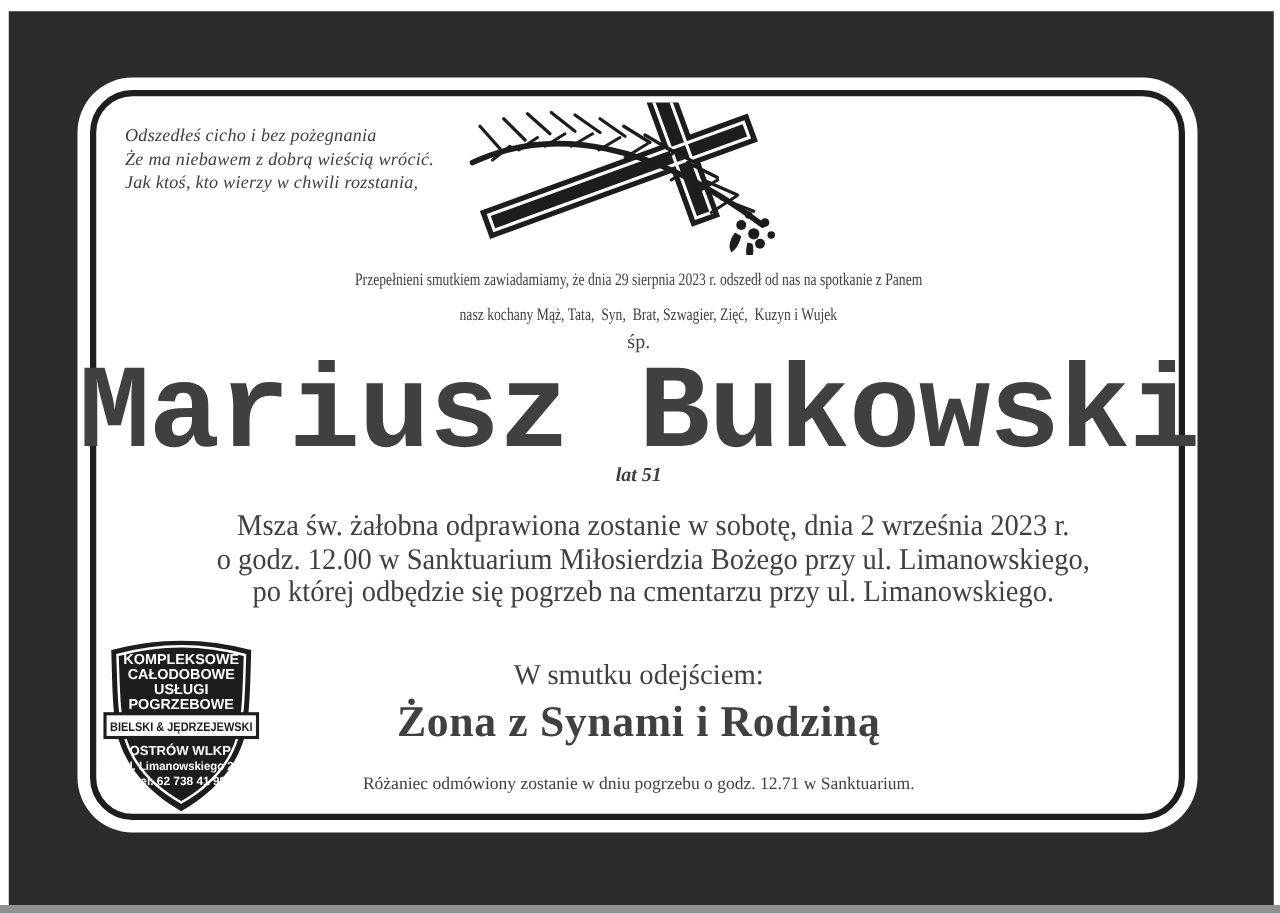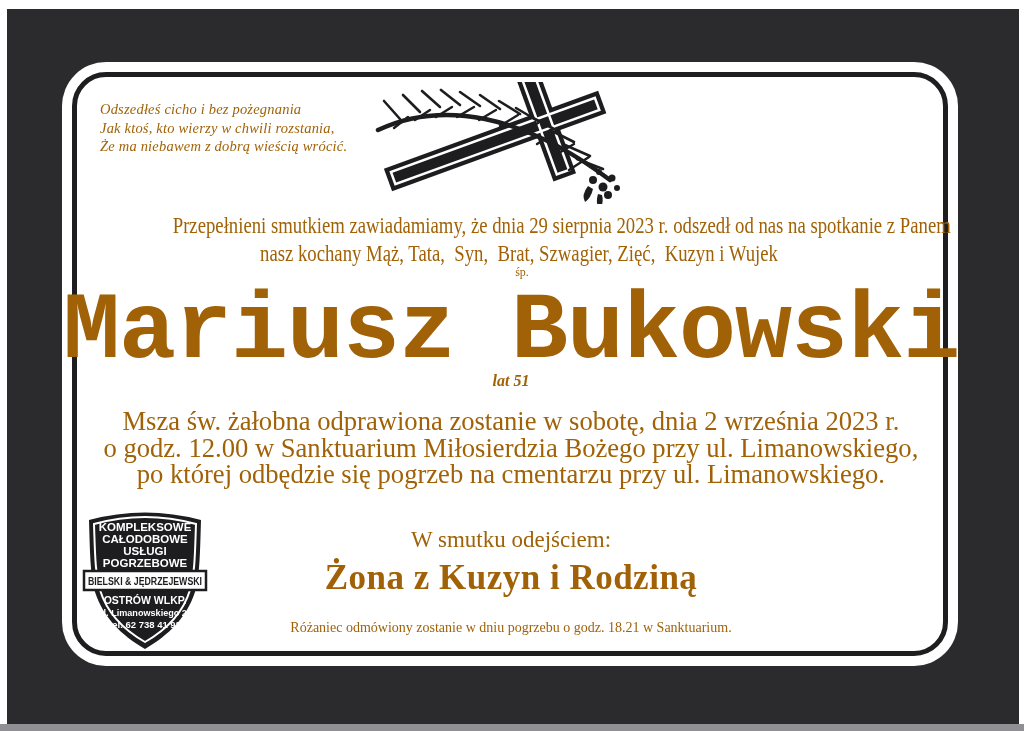--- a/index.html
+++ b/index.html
@@ -4,21 +4,21 @@
 <style>
   * { margin: 0; padding: 0; box-sizing: border-box; }
   html, body { background: #ffffff; }
   .page {
     position: relative;
     width: 1024px;
     height: 731px;
     background: #ffffff;
     overflow: hidden;
     font-family: "Liberation Serif", "DejaVu Serif", serif;
-    color: #a16207;
+    color: #404040;
   }
   .dark-bg {
     position: absolute;
     left: 7px; top: 9px; right: 5px; bottom: 7px;
     background: #2b2b2d;
   }
   .scan-edge {
     position: absolute;
     left: 0; right: 0; bottom: 0; height: 7px;
     background: #909094;
@@ -45,37 +45,37 @@
 
   .epitaph {
     left: 100px; top: 100px;
     font-style: italic;
     font-size: 14.5px;
     line-height: 18.5px;
     letter-spacing: 0.2px;
   }
   .cross-wrap { left: 372px; top: 82px; width: 256px; height: 122px; }
 
-  .ann-line { font-size: 24px; line-height: 22px; }
+  .ann-line { font-size: 14px; line-height: 22px; }
   .ann1 { top: 214px; }
   .ann2 { top: 242px; padding-left: 16px; }
-  .honorific { top: 265px; font-size: 12px; margin-left: 11px; }
+  .honorific { top: 265px; font-size: 16px; }
 
   .deceased-name {
     top: 285px;
     font-size: 95px;
     line-height: 1;
     font-weight: bold;
     letter-spacing: -1px;
     white-space: nowrap;
     font-family: Liberation Mono, monospace;
   }
   .age { top: 372px; font-size: 16px; font-weight: bold; font-style: italic; }
 
-  .service { top: 408px; font-size: 28px; line-height: 26.5px; }
+  .service { top: 408px; font-size: 24px; line-height: 26.5px; margin-left: 12px; }
 
   .mourning-intro { top: 527px; font-size: 23px; }
   .family {
     top: 558px;
     font-size: 35px;
     font-weight: bold;
     letter-spacing: 0.5px;
   }
   .rosary { top: 620px; font-size: 14px; }
 
@@ -89,22 +89,22 @@
 </head>
 <body>
 
 <div class="page">
   <div class="dark-bg"></div>
   <div class="card-ring"></div>
   <div class="card"></div>
 
   <div class="abs epitaph">
     <div>Odszedłeś cicho i bez pożegnania</div>
+    <div>Że ma niebawem z dobrą wieścią wrócić.</div>
     <div>Jak ktoś, kto wierzy w chwili rozstania,</div>
-    <div>Że ma niebawem z dobrą wieścią wrócić.</div>
   </div>
 
   <div class="abs cross-wrap">
     <svg viewBox="0 0 256 122" width="256" height="122" aria-hidden="true">
       <g transform="translate(16,98) rotate(-20)">
         <rect x="0" y="-12" width="228" height="24" fill="#1d1d1f"></rect>
         <rect x="155" y="-56" width="24" height="114" fill="#1d1d1f"></rect>
         <rect x="5.5" y="-6.5" width="217" height="13" fill="none" stroke="#ffffff" stroke-width="2.5"></rect>
         <rect x="160.5" y="-50.5" width="13" height="103" fill="none" stroke="#ffffff" stroke-width="2.5"></rect>
       </g>
@@ -172,25 +172,25 @@
       <div>Msza św. żałobna odprawiona zostanie w sobotę, dnia 2 września 2023 r.</div>
       <div>o godz. 12.00 w Sanktuarium Miłosierdzia Bożego przy ul. Limanowskiego,</div>
       <div>po której odbędzie się pogrzeb na cmentarzu przy ul. Limanowskiego.</div>
     </span>
   </div>
 
   <div class="abs centerband mourning-intro">
     <span>W smutku odejściem:</span>
   </div>
   <div class="abs centerband family">
-    <span>Żona z Kuzyn i Rodziną</span>
+    <span>Żona z Synami i Rodziną</span>
   </div>
 
   <div class="abs centerband rosary">
-    <span>Różaniec odmówiony zostanie w dniu pogrzebu o godz. 18.21 w Sanktuarium.</span>
+    <span>Różaniec odmówiony zostanie w dniu pogrzebu o godz. 12.71 w Sanktuarium.</span>
   </div>
 
   <div class="abs shield-wrap">
     <svg viewBox="0 0 132 152" aria-hidden="true">
       <path d="M10,20 Q66,5 122,20 C121,52 121,74 116,92 C108,117 90,135 66,149 C42,135 24,117 16,92 C11,74 11,52 10,20 Z" fill="#1d1d1f"></path>
       <path d="M15,24 Q66,10 117,24 C116,52 116,73 111,90 C104,113 87,130 66,142 C45,130 28,113 21,90 C16,73 16,52 15,24 Z" fill="none" stroke="#ffffff" stroke-width="2"></path>
       <text class="shield-text" x="66" y="31" font-size="11.5" fill="#ffffff" text-anchor="middle">KOMPLEKSOWE</text>
       <text class="shield-text" x="66" y="43" font-size="11.5" fill="#ffffff" text-anchor="middle">CAŁODOBOWE</text>
       <text class="shield-text" x="66" y="55" font-size="11.5" fill="#ffffff" text-anchor="middle">USŁUGI</text>
       <text class="shield-text" x="66" y="67" font-size="11.5" fill="#ffffff" text-anchor="middle">POGRZEBOWE</text>

